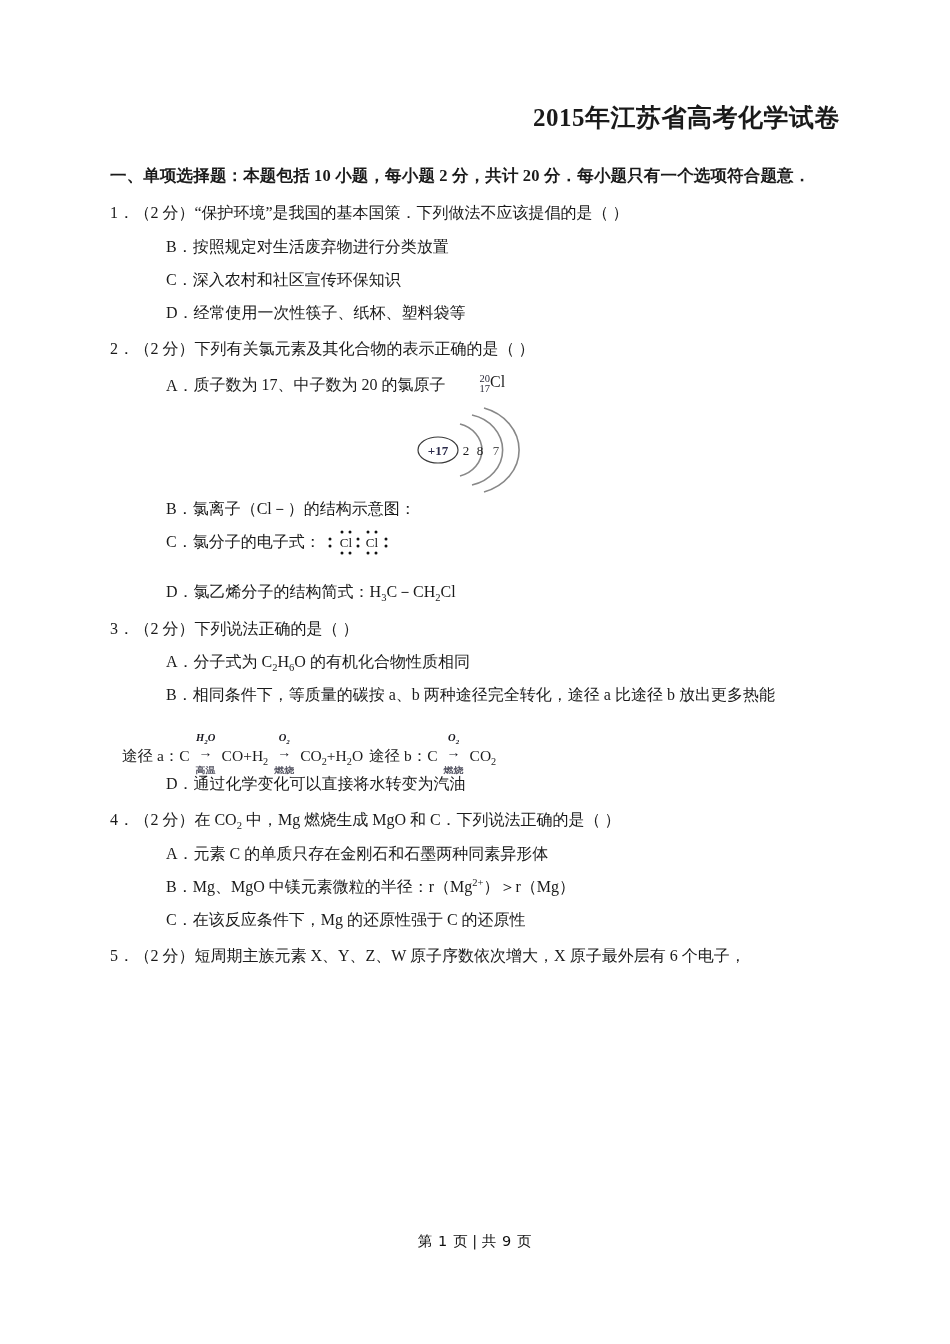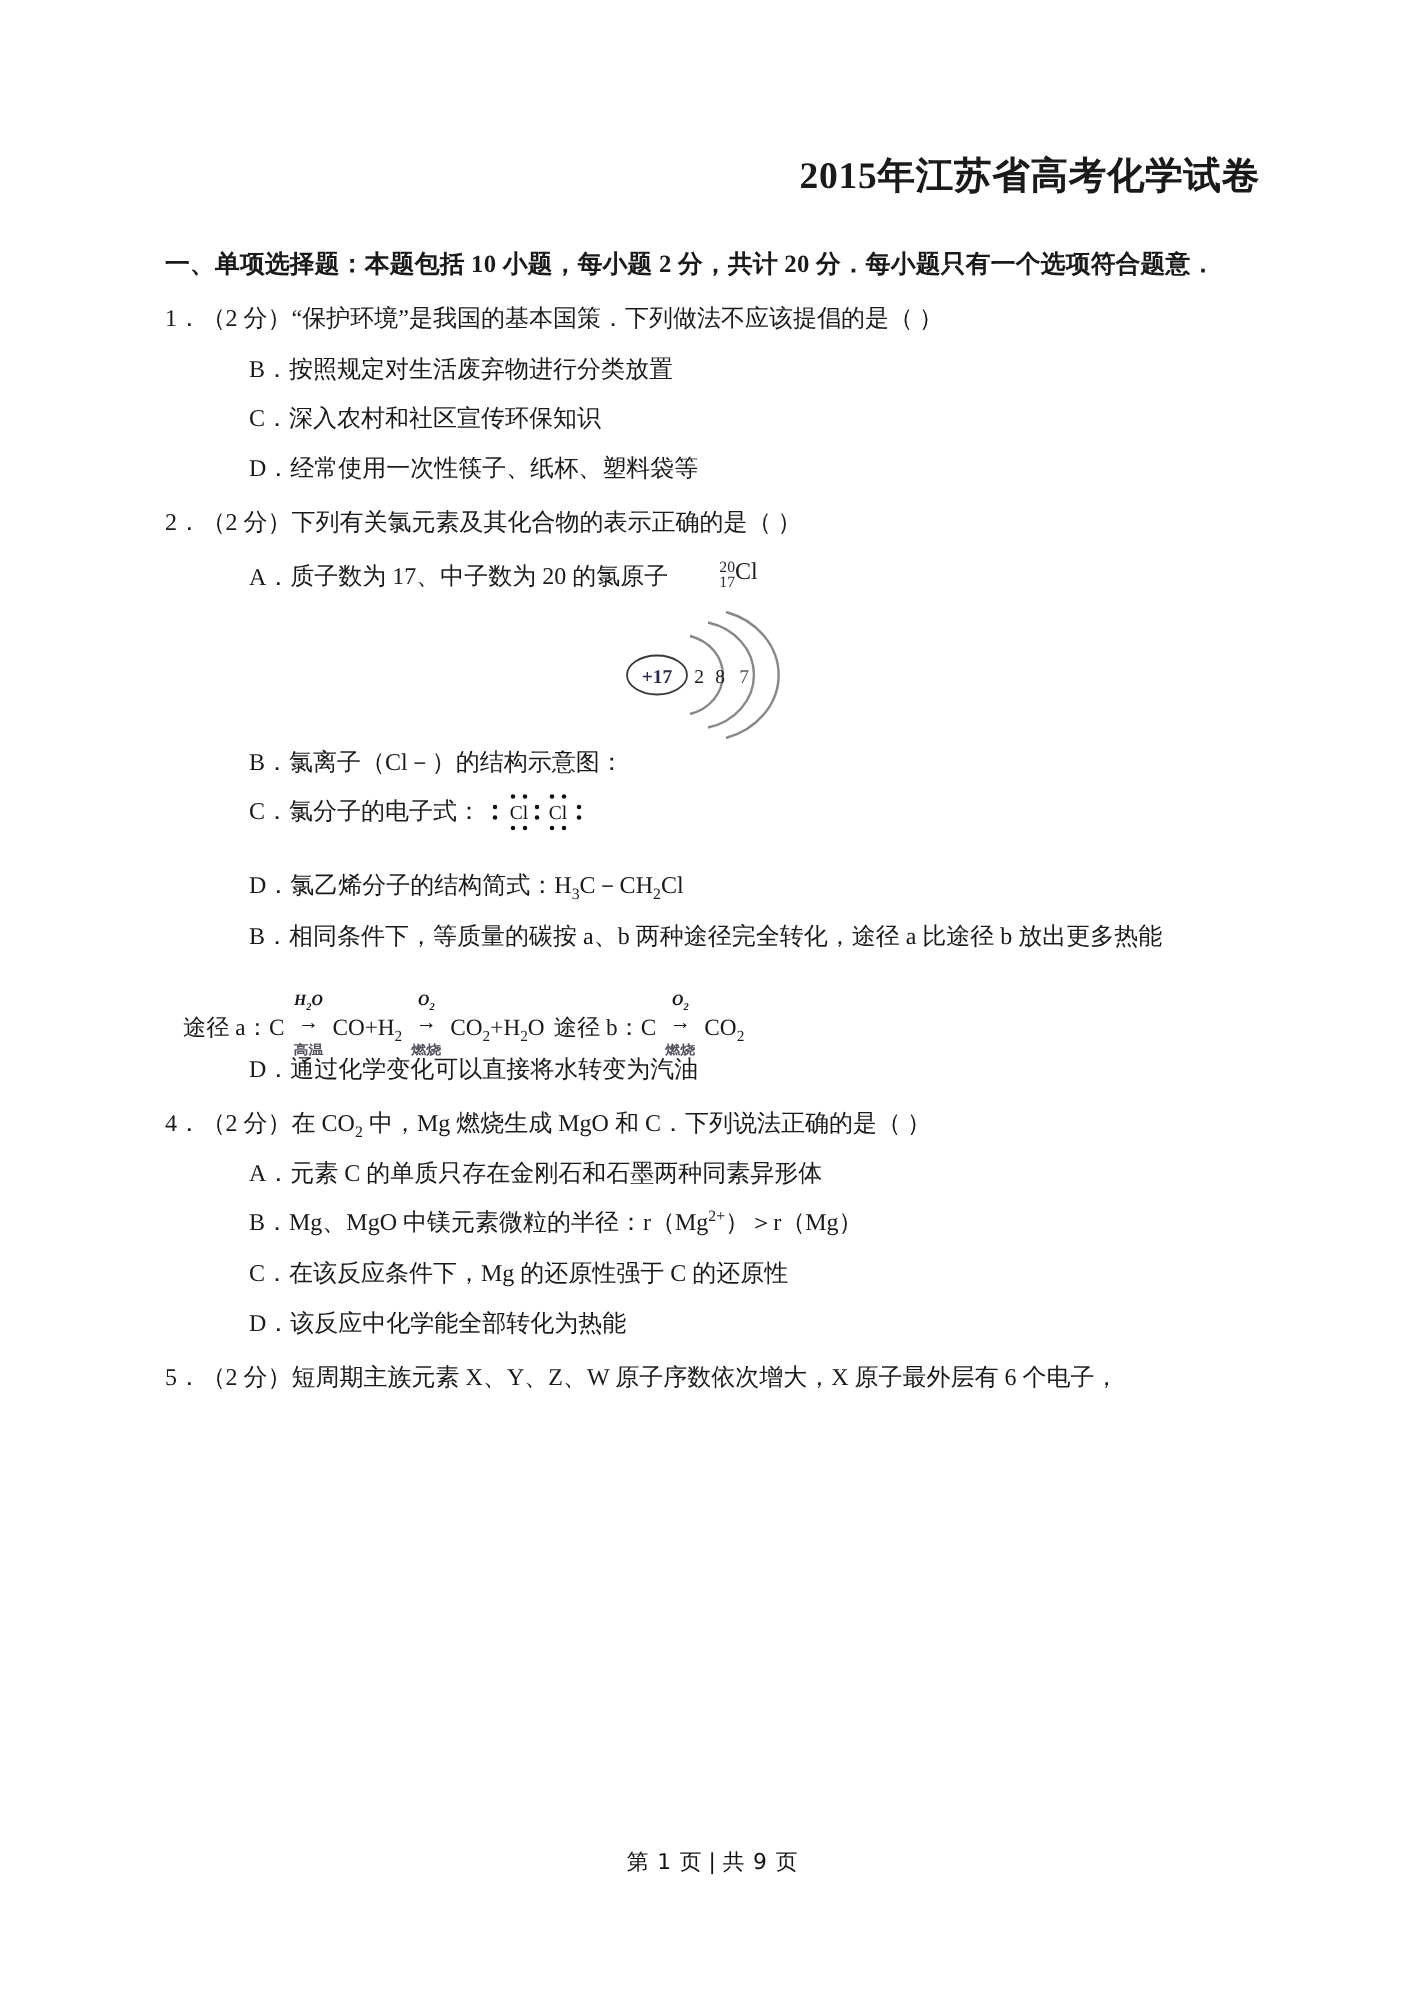--- a/index.html
+++ b/index.html
@@ -247,20 +247,26 @@
         </g>
         <text x="21" y="20" font-family="Liberation Serif, serif" font-size="13" fill="#111" text-anchor="middle">Cl</text>
         <text x="47" y="20" font-family="Liberation Serif, serif" font-size="13" fill="#111" text-anchor="middle">Cl</text>
       </svg>
     </span>
   </div>
   <div class="choice" style="margin-top:18px">
     <span class="choice-label">D．</span><span>氯乙烯分子的结构简式：H<sub>3</sub>C－CH<sub>2</sub>Cl</span>
   </div>
 
+  <div class="question">
+    <span class="q-num">3．</span><span>（2 分）</span><span>下列说法正确的是（        ）</span>
+  </div>
+  <div class="choice">
+    <span class="choice-label">A．</span><span>分子式为 C<sub>2</sub>H<sub>6</sub>O 的有机化合物性质相同</span>
+  </div>
   <div class="choice">
     <span class="choice-label">B．</span><span>相同条件下，等质量的碳按 a、b 两种途径完全转化，途径 a 比途径 b 放出更多热能</span>
   </div>
 
   <div class="pathway">
     <span class="seg">途径 a：</span>
       <span class="seg">C</span>
       <span class="rxn-arrow">
         <span class="above">H<sub>2</sub>O</span>
         <span class="arrow-glyph">→</span>
@@ -292,23 +298,20 @@
   </div>
   <div class="choice">
     <span class="choice-label">A．</span><span>元素 C 的单质只存在金刚石和石墨两种同素异形体</span>
   </div>
   <div class="choice">
     <span class="choice-label">B．</span><span>Mg、MgO 中镁元素微粒的半径：r（Mg<sup>2+</sup>）＞r（Mg）</span>
   </div>
   <div class="choice">
     <span class="choice-label">C．</span><span>在该反应条件下，Mg 的还原性强于 C 的还原性</span>
   </div>
-  <div class="choice">
-    <span class="choice-label">D．</span><span>该反应中化学能全部转化为热能</span>
-  </div>
 
   <div class="question">
     <span class="q-num">5．</span><span>（2 分）</span><span>短周期主族元素 X、Y、Z、W 原子序数依次增大，X 原子最外层有 6 个电子，</span>
   </div>
 
   <div class="footer">
     <span>第 1 页</span><span class="bar">|</span><span>共 9 页</span>
   </div>
 
 </div>

